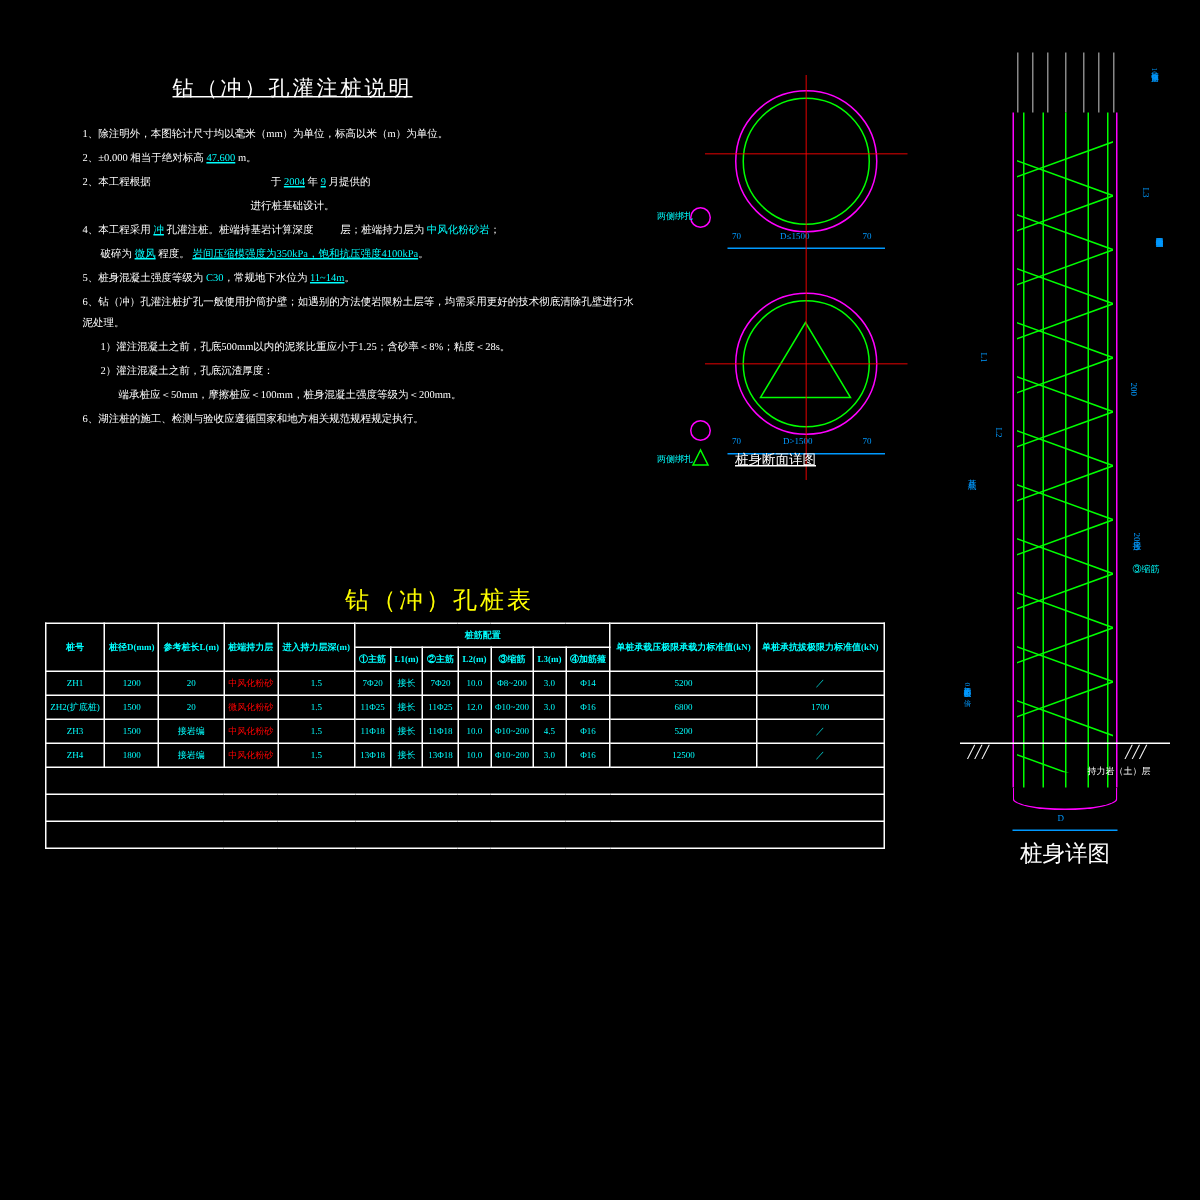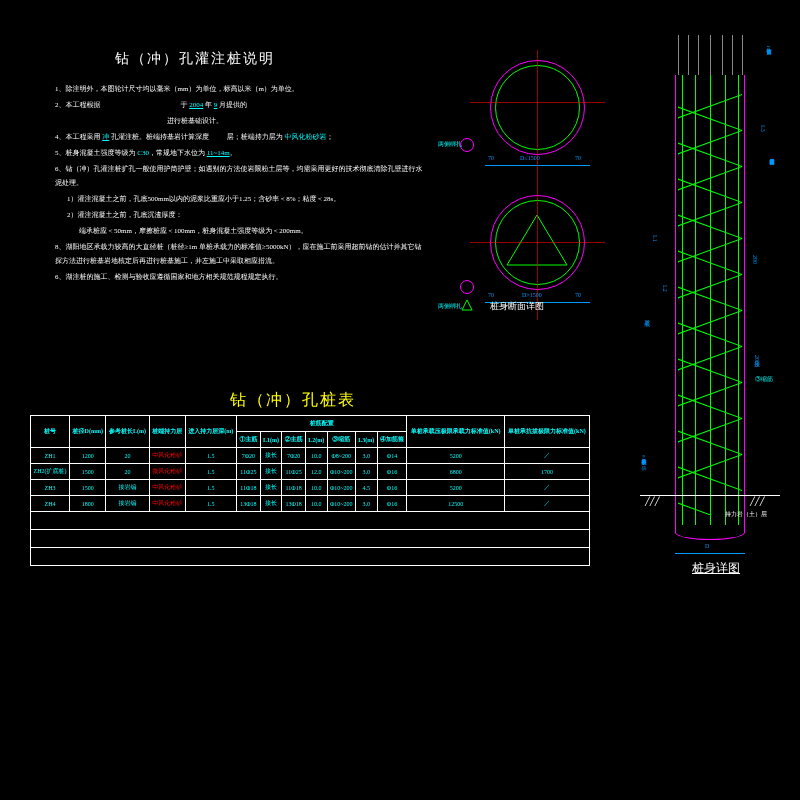--- a/index.html
+++ b/index.html
@@ -1,64 +1,65 @@
 <!DOCTYPE html>
 <html><head>
 <meta charset="utf-8">
 <style>
 *{margin:0;padding:0;box-sizing:border-box}
 body{background:#000;color:#fff;font-family:SimSun,serif;width:800px;height:800px;position:relative;overflow:hidden;font-size:7px}
-.title{color:#fff;font-size:14px;position:absolute;top:50px;left:115px;letter-spacing:2px}
+.title{color:#fff;font-size:14px;position:absolute;top:50px;left:115px;text-decoration:underline;letter-spacing:2px}
 .notes{position:absolute;top:80px;left:55px;width:370px;line-height:14px}
 .notes p{margin:2px 0;color:#fff}
 .cyan{color:#0ff}
 .table-title{position:absolute;top:390px;left:230px;color:#ff0;font-size:16px;letter-spacing:2px}
 .table-wrap{position:absolute;top:415px;left:30px;width:560px}
 table{border-collapse:collapse;width:100%}
 th,td{border:1px solid #fff;padding:3px 2px;text-align:center;font-size:6px;color:#0ff}
 th{color:#0ff}
 .section-view{position:absolute;top:40px;left:430px;width:210px;height:310px}
 .circle1{position:absolute;top:20px;left:60px;width:95px;height:95px;border:1.5px solid #f0f;border-radius:50%}
 .circle1b{position:absolute;top:25px;left:65px;width:85px;height:85px;border:1px solid #0f0;border-radius:50%}
 .circle2{position:absolute;top:155px;left:60px;width:95px;height:95px;border:1.5px solid #f0f;border-radius:50%}
 .circle2b{position:absolute;top:160px;left:65px;width:85px;height:85px;border:1px solid #0f0;border-radius:50%}
 .triangle-outline{position:absolute;top:170px;left:72px}
 .dim-text{position:absolute;color:#09f;font-size:6px}
-.section-label{position:absolute;top:300px;left:490px;color:#fff;font-size:9px;}
+.section-label{position:absolute;top:300px;left:490px;color:#fff;font-size:9px;text-decoration:underline}
 .pile-view{position:absolute;top:35px;right:20px;width:140px;height:530px}
 .pile-outline{position:absolute;top:40px;left:35px;width:70px;height:450px;border-left:1px solid #f0f;border-right:1px solid #f0f}
 .pile-bottom{position:absolute;top:490px;left:35px;width:70px;height:15px;border:1px solid #f0f;border-top:none;border-radius:0 0 50% 50%}
 .spiral{position:absolute;top:50px;left:38px;width:64px;height:430px;overflow:hidden}
 .spiral-line{position:absolute;width:90px;height:1px;background:#0f0;transform-origin:left center}
 .vert-bar{position:absolute;top:40px;width:1px;height:450px;background:#0f0}
 .ground-line{position:absolute;top:460px;left:0;width:140px;border-top:1px solid #fff}
 .ground-hatch{position:absolute;top:462px;color:#fff;font-size:8px}
-.pile-label{position:absolute;top:560px;right:60px;color:#fff;font-size:12px;text-decoration:underline}
+.pile-label{position:absolute;top:560px;right:60px;color:#fff;font-size:15px;}
 .small-circle{position:absolute;width:14px;height:14px;border:1px solid #f0f;border-radius:50%}
 .leader{position:absolute;color:#0ff;font-size:6px}
 .vline{position:absolute;width:1px;background:#888}
 .hline{position:absolute;height:1px;background:#09f}
 .dim-label{position:absolute;color:#09f;font-size:6px;writing-mode:vertical-rl}
 </style>
 </head>
 <body>
 
 <div class="title">钻（冲）孔灌注桩说明</div>
 
 <div class="notes">
 <p>1、除注明外，本图轮计尺寸均以毫米（mm）为单位，标高以米（m）为单位。</p>
+<p><span>2、±0.000 相当于绝对标高</span> <span class="cyan" style="text-decoration:underline">47.600</span> <span>m。</span></p>
 <p><span>2、本工程根据</span><span class="cyan" style="text-decoration:underline;padding:0 40px"></span><span>于</span> <span class="cyan" style="text-decoration:underline">2004</span> <span>年</span> <span class="cyan" style="text-decoration:underline">9</span> <span>月提供的</span></p>
 <p style="padding-left:12px"><span class="cyan" style="text-decoration:underline;padding:0 50px"></span><span>进行桩基础设计。</span></p>
 <p><span>4、本工程采用</span> <span class="cyan" style="text-decoration:underline">冲</span> <span>孔灌注桩。桩端持基岩计算深度</span> <span class="cyan" style="text-decoration:underline;padding:0 8px"></span> <span>层；桩端持力层为</span> <span class="cyan" style="">中风化粉砂岩</span><span>；</span></p>
+<p style="padding-left:12px"><span>破碎为</span> <span class="cyan" style="text-decoration:underline">微风</span> <span>程度。</span> <span class="cyan" style="text-decoration:underline">岩间压缩模强度为350kPa，饱和抗压强度4100kPa</span><span>。</span></p>
 <p><span>5、桩身混凝土强度等级为</span> <span class="cyan" style="">C30</span><span>，常规地下水位为</span> <span class="cyan" style="text-decoration:underline">11~14m</span><span>。</span></p>
 <p>6、钻（冲）孔灌注桩扩孔一般使用护筒护壁；如遇别的方法使岩限粉土层等，均需采用更好的技术彻底清除孔壁进行水泥处理。</p>
 <p style="padding-left:12px">1）灌注混凝土之前，孔底500mm以内的泥浆比重应小于1.25；含砂率＜8%；粘度＜28s。</p>
 <p style="padding-left:12px">2）灌注混凝土之前，孔底沉渣厚度：</p>
 <p style="padding-left:24px">端承桩应＜50mm，摩擦桩应＜100mm，桩身混凝土强度等级为＜200mm。</p>
-<p>8、湖阳地区承载力较高的大直径桩（桩径≥1m 单桩承载力的标准值≥5000kN），应在施工前采用超前钻的估计并其它钻探方法进行桩基岩地核定后再进行桩基施工，并左施工中采取相应措流。</p>
 <p>6、湖注桩的施工、检测与验收应遵循国家和地方相关规范规程规定执行。</p>
 </div>
 
 <div class="section-view">
 <div class="circle1"></div>
 <div class="circle1b"></div>
 <div class="small-circle" style="top:98px;left:30px"></div>
 <div class="leader" style="top:100px;left:8px">两侧绑扎</div>
 <div class="hline" style="top:125px;left:55px;width:105px"></div>
 <div class="dim-text" style="top:115px;left:58px">70</div>

